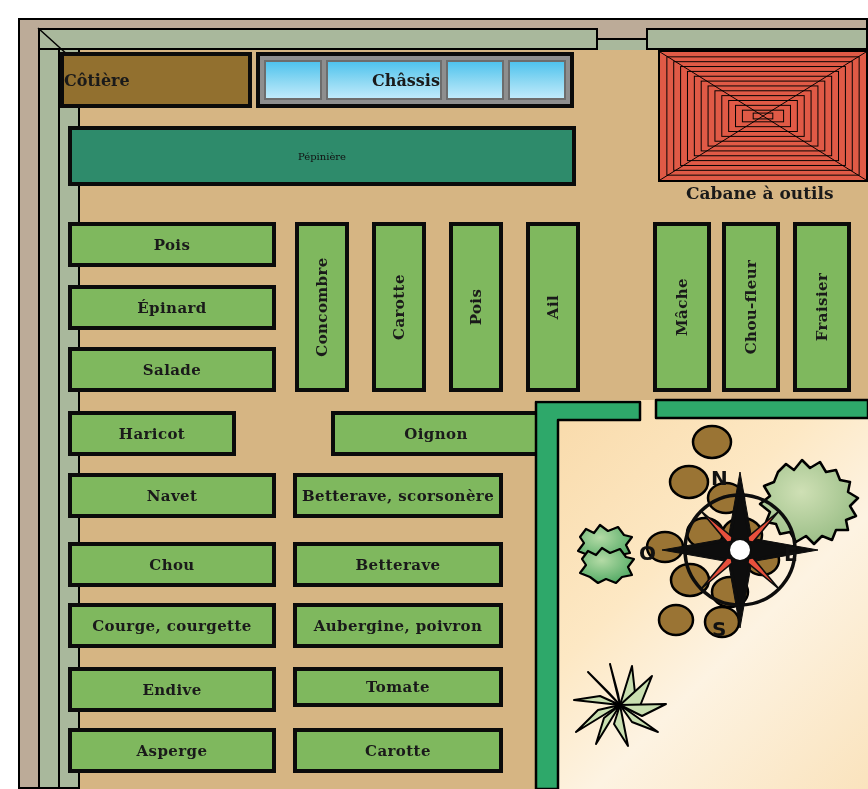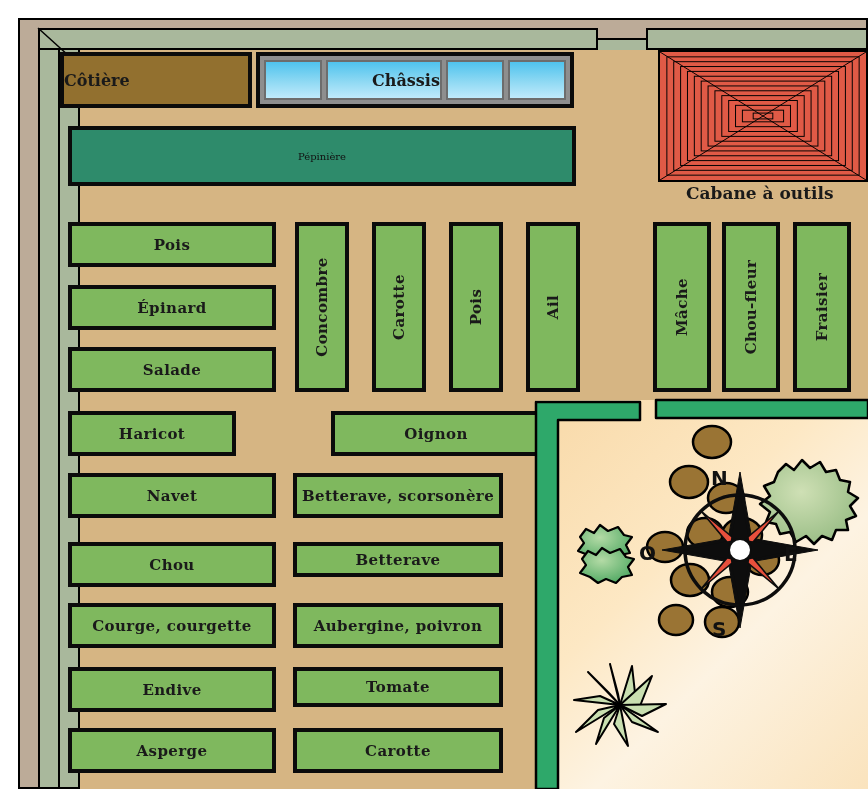--- a/index.html
+++ b/index.html
@@ -166,21 +166,21 @@
   <div class="bed" style="left:68px;top:667px;width:208px;height:45px;">
     <span class="lbl">Endive</span>
     </div>
 
   <div class="bed" style="left:293px;top:411px;width:210px;height:45px;margin-left:38px;">
     <span class="lbl">Oignon</span>
     </div>
   <div class="bed" style="left:293px;top:473px;width:210px;height:45px;">
     <span class="lbl">Betterave, scorsonère</span>
     </div>
-  <div class="bed" style="left:293px;top:542px;width:210px;height:35px;">
+  <div class="bed" style="left:293px;top:542px;width:210px;height:45px;">
     <span class="lbl">Betterave</span>
     </div>
   <div class="bed" style="left:293px;top:603px;width:210px;height:45px;">
     <span class="lbl">Aubergine, poivron</span>
     </div>
   <div class="bed" style="left:293px;top:667px;width:210px;height:40px;">
     <span class="lbl">Tomate</span>
     </div>
   <div class="bed" style="left:293px;top:728px;width:210px;height:45px;">
     <span class="lbl">Carotte</span>

